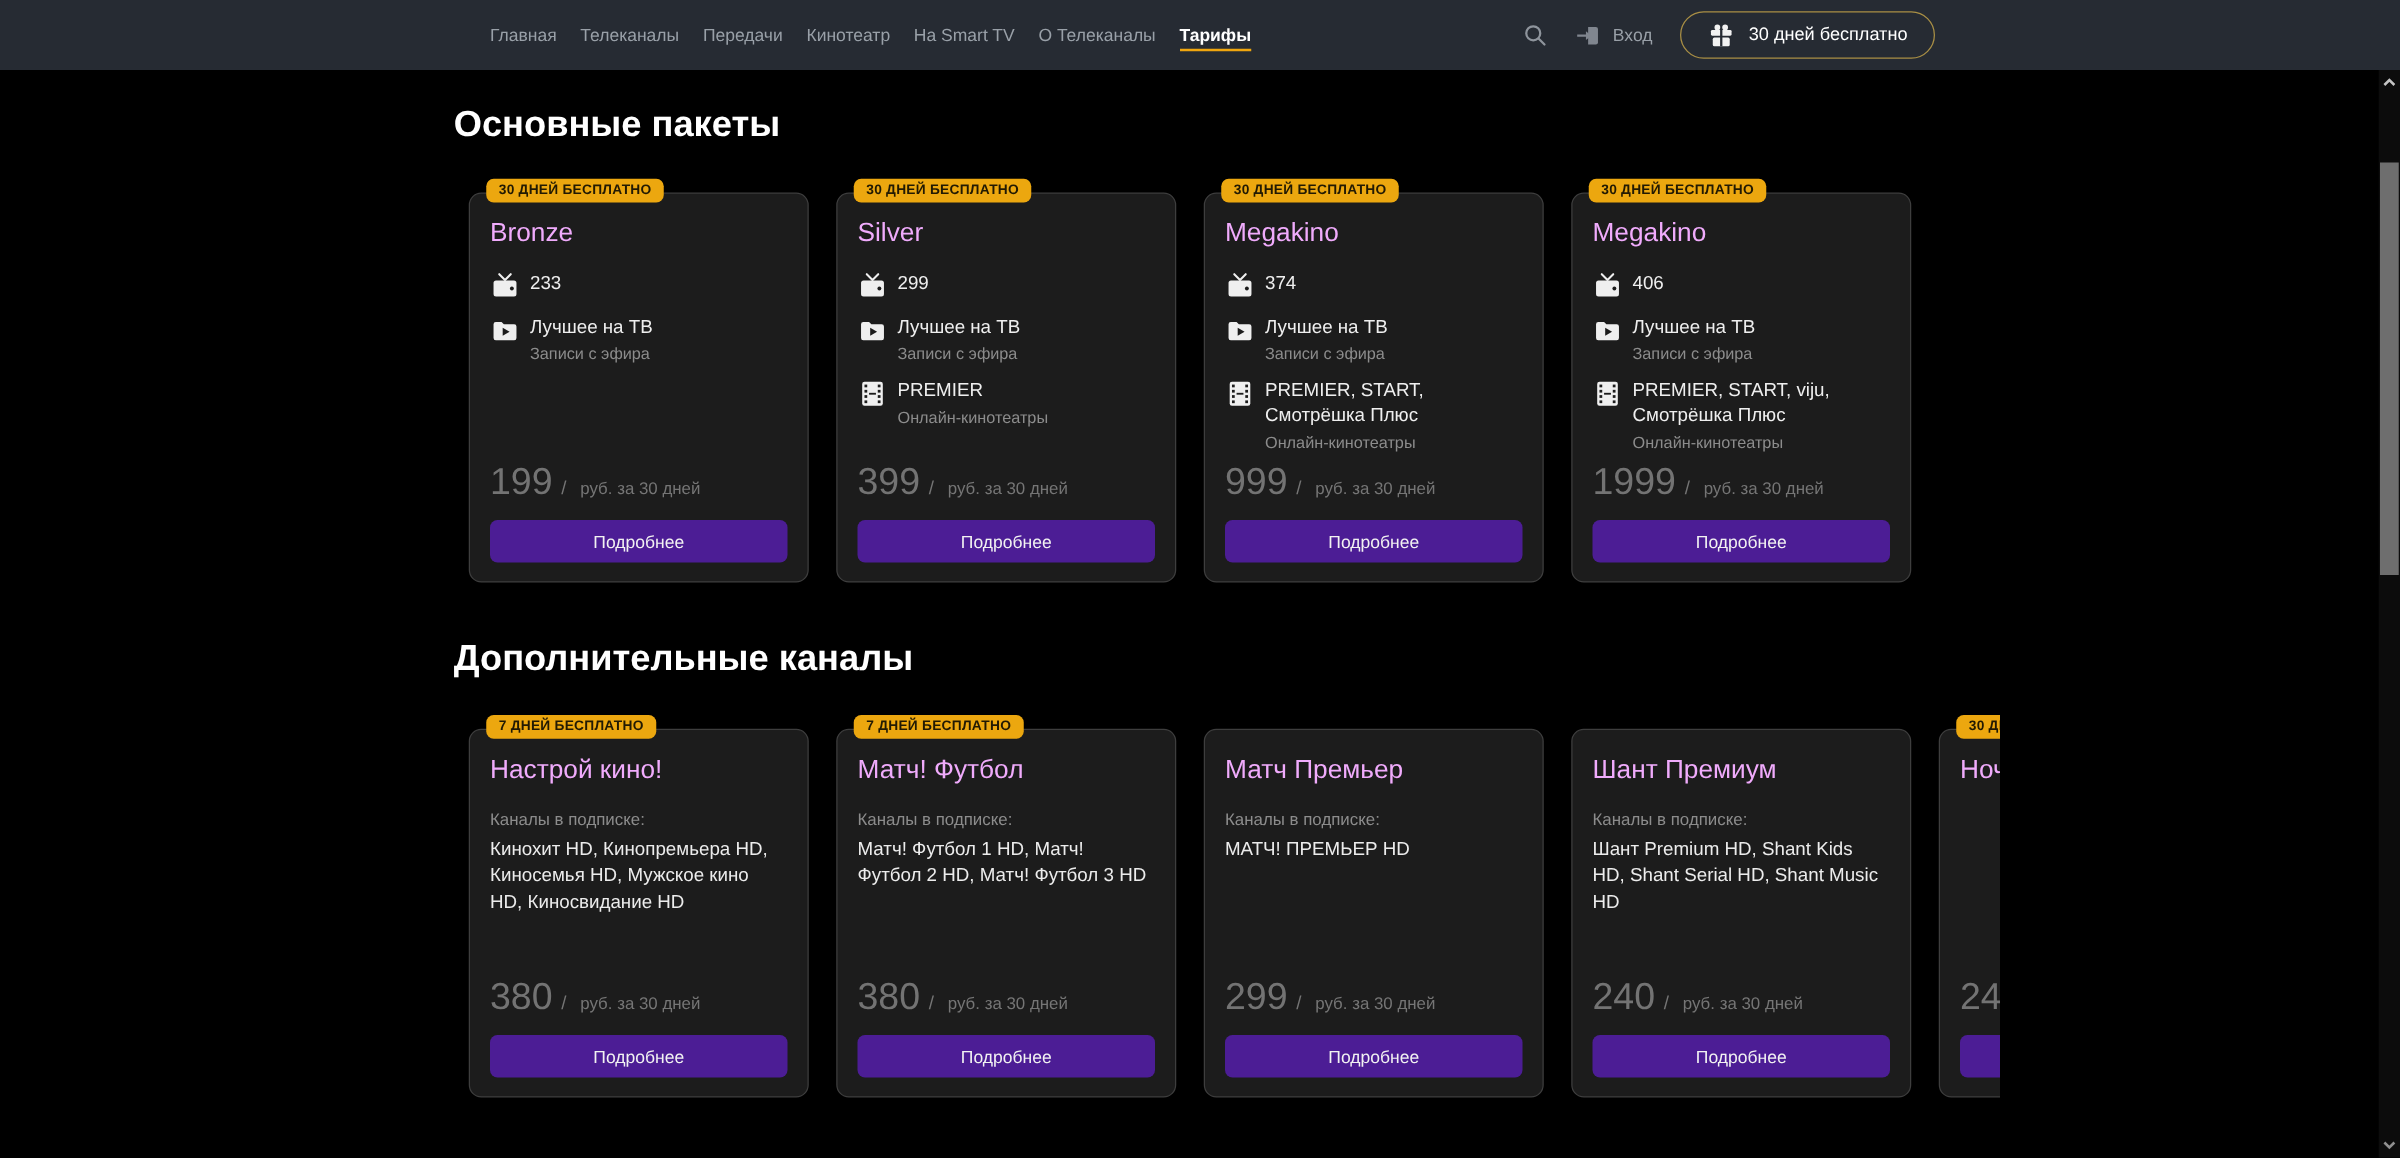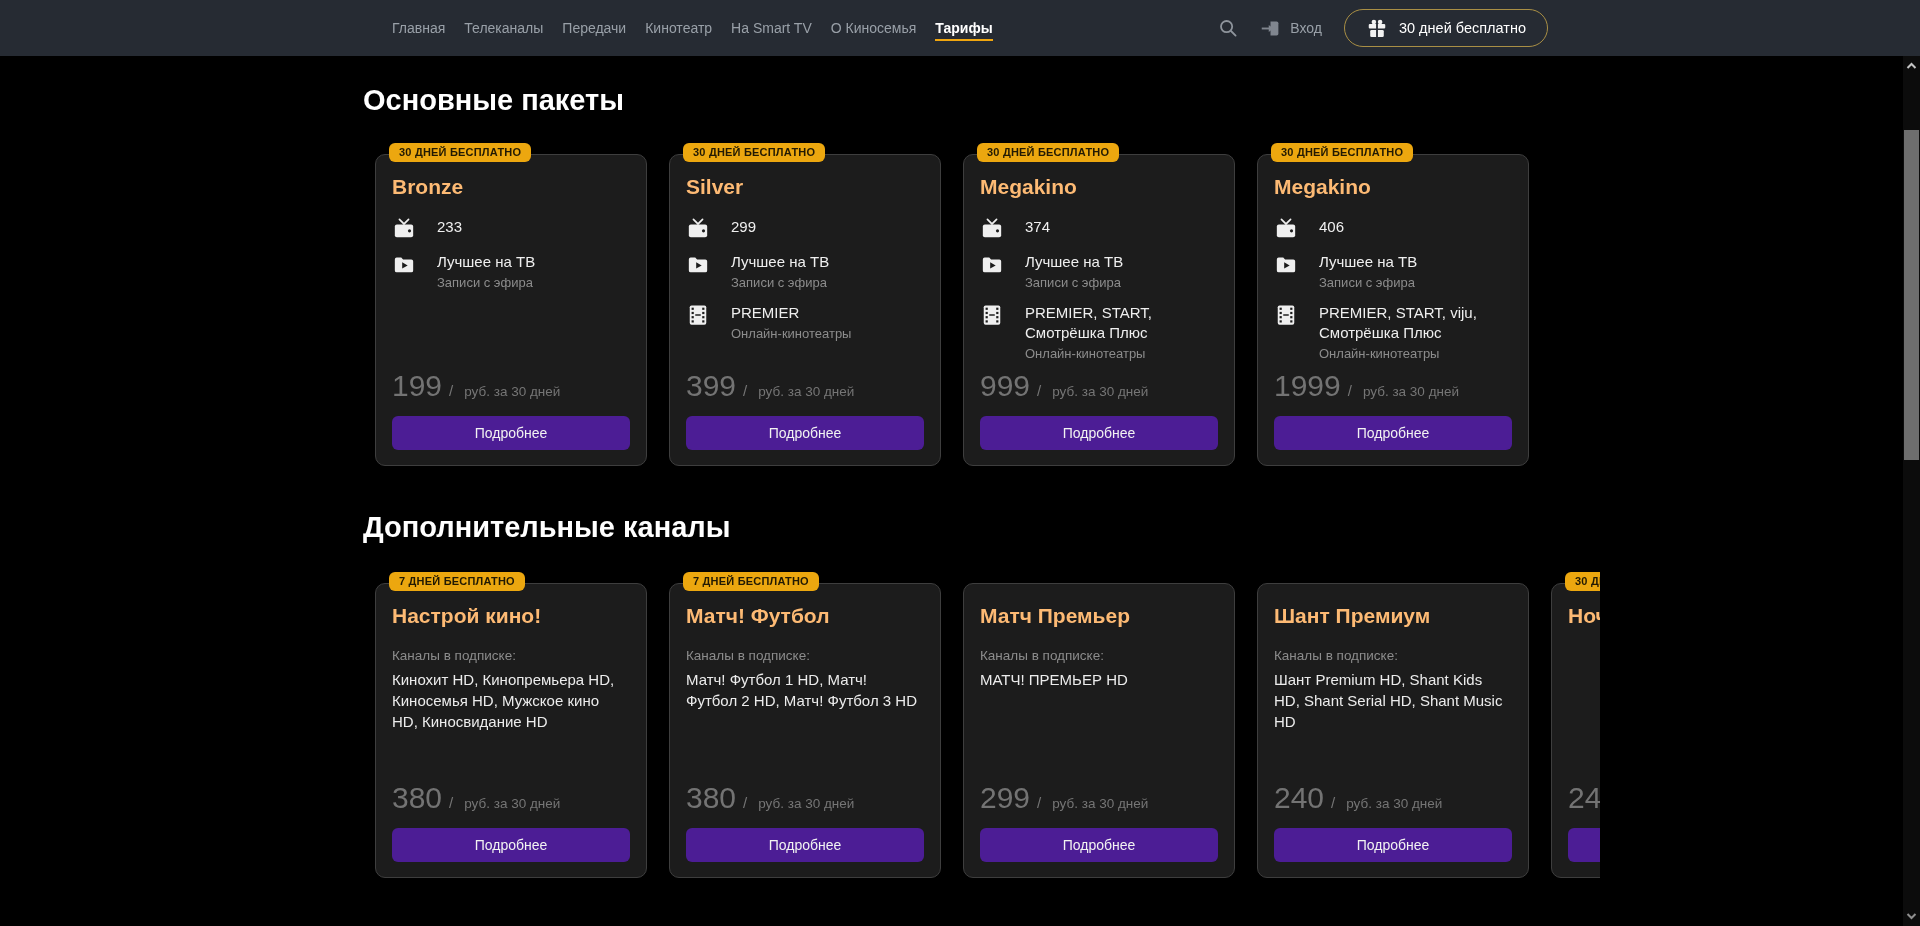--- a/index.html
+++ b/index.html
@@ -35,24 +35,24 @@
 
   .card { position:relative; flex:0 0 272px; width:272px; background:#1c1c1c;
     border:1px solid #3e3e3e; border-radius:10px; padding:16px; }
   .card.tall  { height:312px; }
   .card.short { height:295px; }
 
   .badge { position:absolute; top:-12px; left:13px; height:19px; line-height:19px;
     padding:0 10px; border-radius:6px; background:#eca70f; color:#221a03;
     font-size:11px; font-weight:700; letter-spacing:.2px; white-space:nowrap; }
 
-  .card-title { margin:4px 0 0 0; color:#fdba74; font-size:21px; font-weight:700; white-space:nowrap; }
+  .card-title { margin:4px 0 0 0; color:#f0abfc; font-size:21px; font-weight:400; white-space:nowrap; }
 
   .features { margin-top:18px; }
-  .feat { display:flex; gap:21px; margin-bottom:12px; align-items:flex-start; }
+  .feat { display:flex; gap:8px; margin-bottom:12px; align-items:flex-start; }
   .feat .ic { width:24px; flex:0 0 24px; display:flex; justify-content:center; padding-top:1px; }
   .feat .ftxt { color:#efefef; font-size:15px; line-height:20px; }
   .feat .fsub { color:#8c8c8c; font-size:13px; line-height:16px; margin-top:3px; }
 
   .channels-label { margin-top:20px; color:#8c8c8c; font-size:13.5px; }
   .channels-list  { margin-top:6px; color:#ececec; font-size:15px; line-height:21px; padding-right:2px; }
 
   .price { position:absolute; left:16px; bottom:62px; display:flex; align-items:baseline; white-space:nowrap; }
   .price .num { color:#737373; font-size:30px; font-weight:400;text-align:center; }
   .price .div { color:#757575; font-size:15px; margin-left:7px; }
@@ -73,21 +73,21 @@
 </head>
 <body>
 
 <div class="header">
   <div class="nav">
     <div class="nav-item">Главная</div>
     <div class="nav-item">Телеканалы</div>
     <div class="nav-item">Передачи</div>
     <div class="nav-item">Кинотеатр</div>
     <div class="nav-item">На Smart TV</div>
-    <div class="nav-item">О Киносемья</div>
+    <div class="nav-item">О Телеканалы</div>
     <div class="nav-item active">Тарифы</div>
   </div>
   <div class="header-right">
     <span>
       <svg width="20" height="20" viewBox="0 0 20 20">
         <circle cx="8.6" cy="8.6" r="5.6" fill="none" stroke="#8e949c" stroke-width="1.8"></circle>
         <line x1="13" y1="13" x2="17.6" y2="17.6" stroke="#8e949c" stroke-width="1.8" stroke-linecap="round"></line>
       </svg>
     </span>
     <div class="login">

